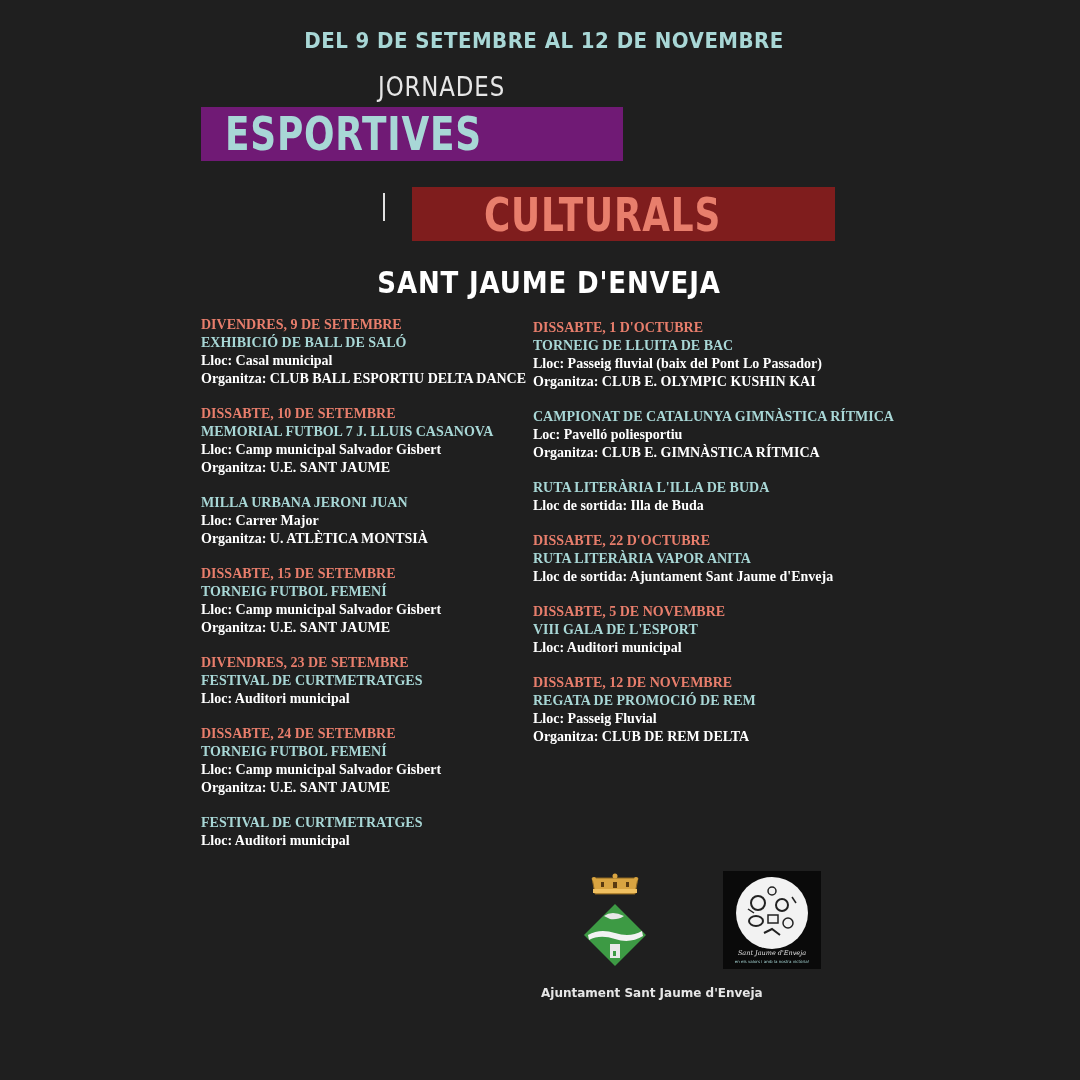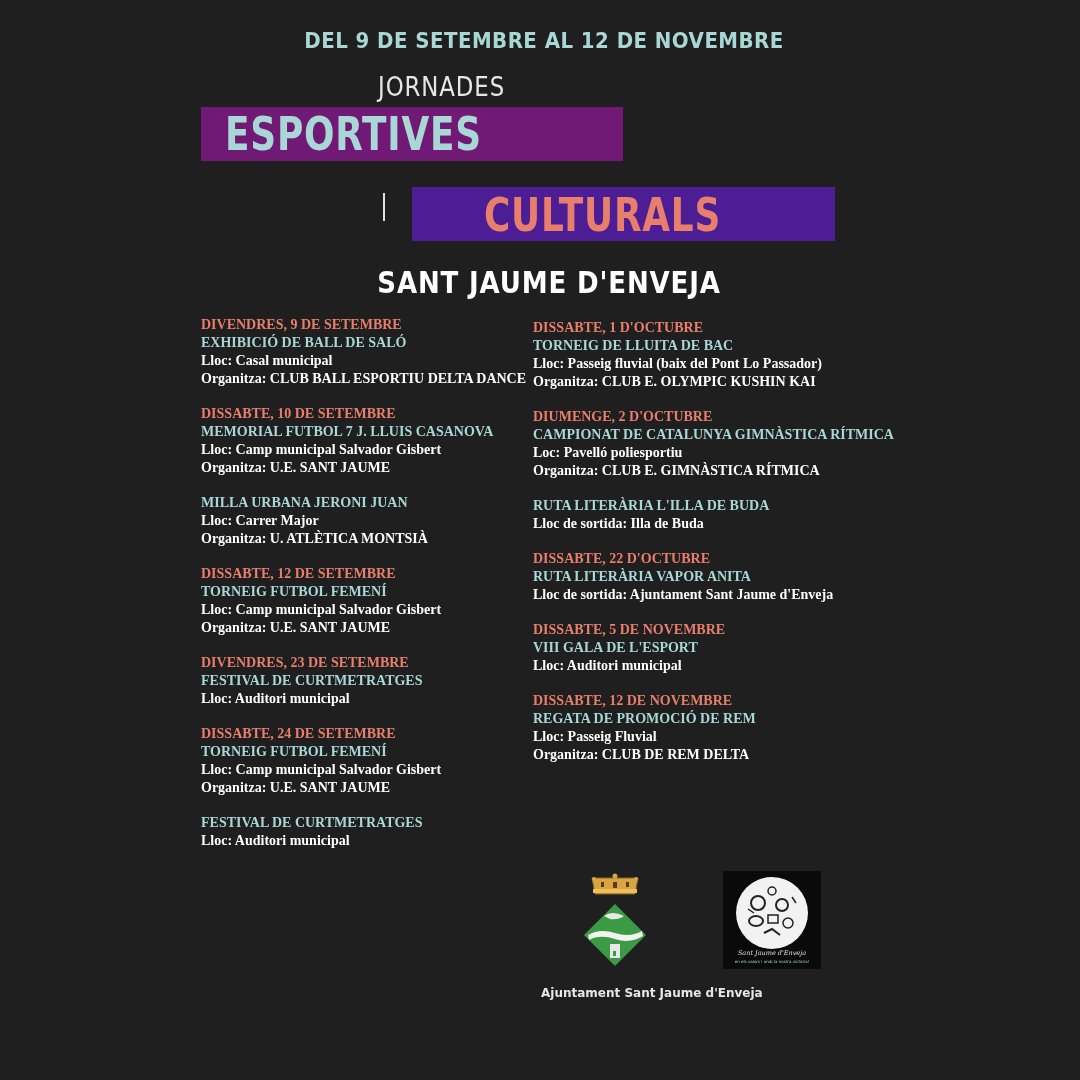--- a/index.html
+++ b/index.html
@@ -22,21 +22,21 @@
   }
   .band-esportives span {
     position: absolute; left: 24px; top: 0px; font-weight: bold; font-size: 46px; line-height: 54px;
     color: #a8d7d6; letter-spacing: 1px; transform: scaleX(0.78); transform-origin: left;
   }
   .divider-bar {
     position: absolute; top: 193px; left: 383px; width: 2px; height: 28px; background: #e0e0e0;
   }
   .band-culturals {
     position: absolute; top: 187px; left: 412px; width: 423px; height: 54px;
-    background: #4c1d95;
+    background: #7f1d1d;
   }
   .band-culturals span {
     position: absolute; left: 72px; top: 0px; font-weight: bold; font-size: 46px; line-height: 56px;
     color: #e87e6c; letter-spacing: 1px; transform: scaleX(0.78); transform-origin: left;
   }
   .town-title {
     position: absolute; top: 264px; left: 0; width: 1098px; text-align: center;
     font-weight: bold; font-size: 31px; color: #ffffff; letter-spacing: 1px;
     transform: scaleX(0.84);
   }
@@ -86,21 +86,21 @@
     <span class="title">MEMORIAL FUTBOL 7 J. LLUIS CASANOVA</span>
     <span class="line">Lloc: Camp municipal Salvador Gisbert</span>
     <span class="line">Organitza: U.E. SANT JAUME</span>
   </div>
   <div class="event">
     <span class="title">MILLA URBANA JERONI JUAN</span>
     <span class="line">Lloc: Carrer Major</span>
     <span class="line">Organitza: U. ATLÈTICA MONTSIÀ</span>
   </div>
   <div class="event">
-    <span class="day">DISSABTE, 12 DE SETEMBRE</span>
+    <span class="day">DISSABTE, 15 DE SETEMBRE</span>
     <span class="title">TORNEIG FUTBOL FEMENÍ</span>
     <span class="line">Lloc: Camp municipal Salvador Gisbert</span>
     <span class="line">Organitza: U.E. SANT JAUME</span>
   </div>
   <div class="event">
     <span class="day">DIVENDRES, 23 DE SETEMBRE</span>
     <span class="title">FESTIVAL DE CURTMETRATGES</span>
     <span class="line">Lloc: Auditori municipal</span>
   </div>
   <div class="event">
@@ -116,21 +116,20 @@
 </div>
 
 <div class="col col-right">
   <div class="event">
     <span class="day">DISSABTE, 1 D'OCTUBRE</span>
     <span class="title">TORNEIG DE LLUITA DE BAC</span>
     <span class="line">Lloc: Passeig fluvial (baix del Pont Lo Passador)</span>
     <span class="line">Organitza: CLUB E. OLYMPIC KUSHIN KAI</span>
   </div>
   <div class="event">
-    <span class="day">DIUMENGE, 2 D'OCTUBRE</span>
     <span class="title">CAMPIONAT DE CATALUNYA GIMNÀSTICA RÍTMICA</span>
     <span class="line">Loc: Pavelló poliesportiu</span>
     <span class="line">Organitza: CLUB E. GIMNÀSTICA RÍTMICA</span>
   </div>
   <div class="event">
     <span class="title">RUTA LITERÀRIA L'ILLA DE BUDA</span>
     <span class="line">Lloc de sortida: Illa de Buda</span>
   </div>
   <div class="event">
     <span class="day">DISSABTE, 22 D'OCTUBRE</span>

